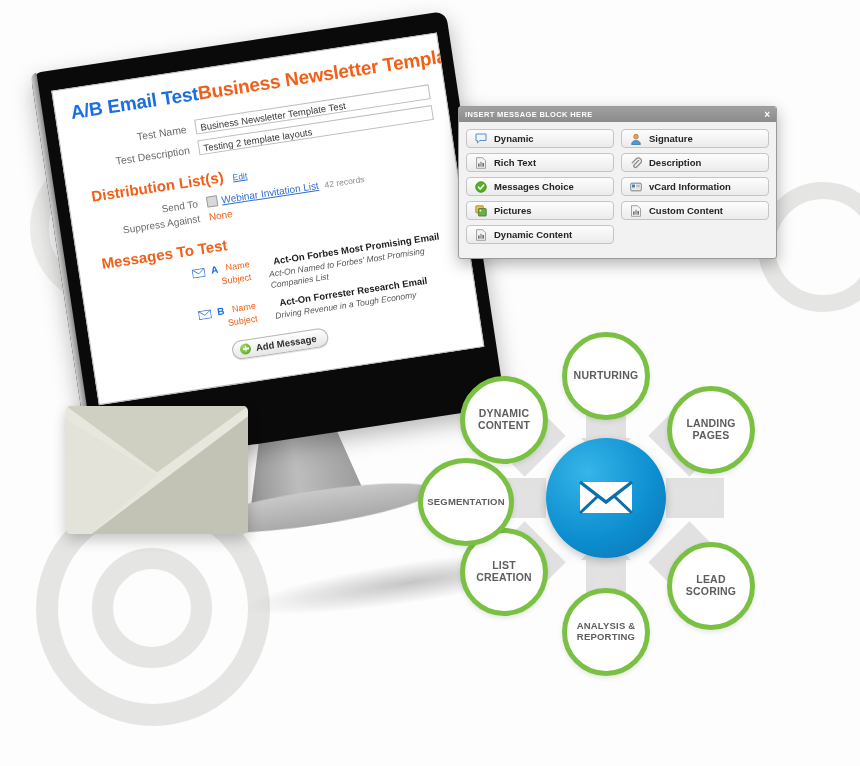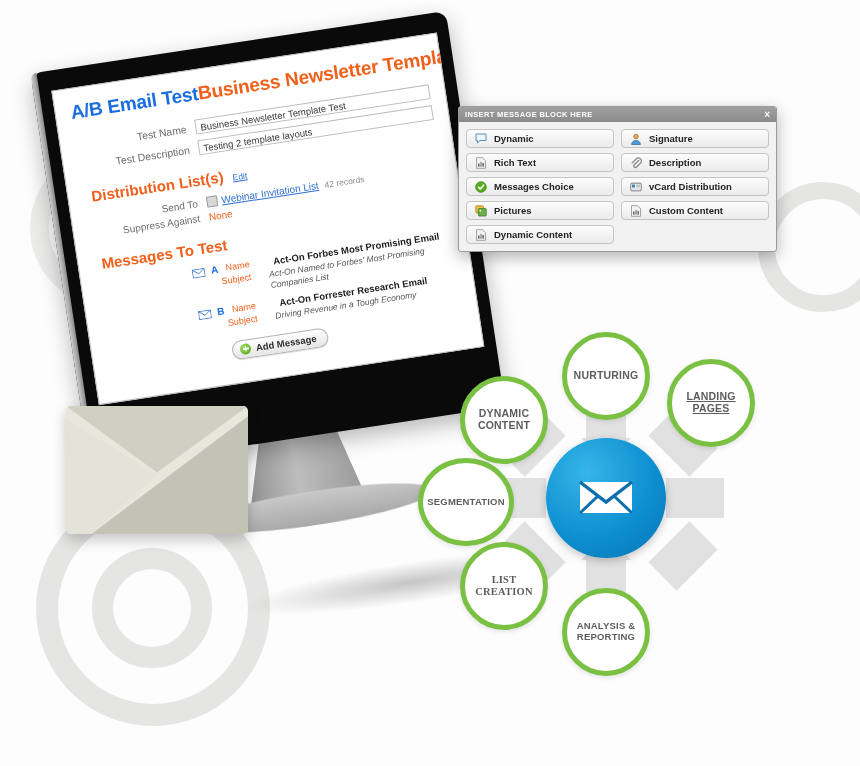--- a/index.html
+++ b/index.html
@@ -278,20 +278,21 @@
   
   #insert-panel {
     position: absolute;
     left: 458px;
     top: 106px;
     width: 317px;
     background: #f2f2f2;
     border: 1px solid #9a9a9a;
     border-radius: 3px;
     box-shadow: 0 5px 16px rgba(0,0,0,.30);
+    padding-bottom: 7px;
   }
   #insert-panel-titlebar {
     height: 15px;
     background: linear-gradient(to bottom, #a0a0a0, #8b8b8b);
     display: flex;
     align-items: center;
     justify-content: space-between;
     padding: 0 6px;
     border-radius: 2px 2px 0 0;
   }
@@ -575,21 +576,21 @@
 
 
       <div class="block-item">
         <svg class="bi-icon" viewBox="0 0 12 12">
           <rect x=".8" y="2.2" width="10.4" height="7.6" rx=".8" fill="#fff" stroke="#6a6a6a" stroke-width=".9"></rect>
           <rect x="2" y="3.5" width="3" height="3" fill="#3f7fba"></rect>
           <rect x="6" y="3.7" width="4" height=".9" fill="#9a9a9a"></rect>
           <rect x="6" y="5.4" width="4" height=".9" fill="#9a9a9a"></rect>
           <rect x="2" y="7.5" width="8" height=".8" fill="#c4c4c4"></rect>
         </svg>
-        <span>vCard Distribution</span>
+        <span>vCard Information</span>
       </div>
 
       <div class="block-item">
         <svg class="bi-icon" viewBox="0 0 12 12">
           <rect x=".8" y=".8" width="7.5" height="7" rx=".7" fill="#f2c14a" stroke="#a87c18" stroke-width=".8"></rect>
           <rect x="3.4" y="3.6" width="7.8" height="7.4" rx=".7" fill="#6ab04a" stroke="#3f7a24" stroke-width=".8"></rect>
           <circle cx="5.4" cy="5.6" r=".9" fill="#fff"></circle>
         </svg>
         <span>Pictures</span>
       </div>
@@ -649,21 +650,22 @@
     <div id="hub">
       <svg width="56" height="36" viewBox="0 0 56 36">
         <rect x="2" y="3" width="52" height="31" fill="#ffffff"></rect>
         <path d="M2 3 L28 23 L54 3" fill="none" stroke="#0b6fad" stroke-width="3.4"></path>
         <path d="M2 34 L20 17 M54 34 L36 17" stroke="#0b6fad" stroke-width="3" fill="none"></path>
       </svg>
       <div id="hub-label"></div>
     </div>
 
     <div class="node" style="left:144px; top:2px;   width:88px; height:88px;">NURTURING</div>
-    <div class="node" style="left:249px; top:29px;  width:88px; height:88px;text-decoration:underline;">LANDING PAGES</div>
+    <div class="node" style="left:249px; top:56px;  width:88px; height:88px;">LANDING PAGES</div>
+    <div class="node" style="left:249px; top:212px; width:88px; height:88px;">LEAD SCORING</div>
     <div class="node" style="left:144px; top:258px; width:88px; height:88px; font-size:9.5px;">ANALYSIS &amp; REPORTING</div>
-    <div class="node" style="left:42px;  top:212px; width:88px; height:88px;font-family:Liberation Serif, serif;">LIST CREATION</div>
+    <div class="node" style="left:42px;  top:198px; width:88px; height:88px;">LIST CREATION</div>
     <div class="node" style="left:0px;   top:128px; width:96px; height:88px; font-size:9.5px;">SEGMENTATION</div>
     <div class="node" style="left:42px;  top:46px;  width:88px; height:88px;">DYNAMIC CONTENT</div>
 
   </div>
 
 </div>
 
 </body></html>

